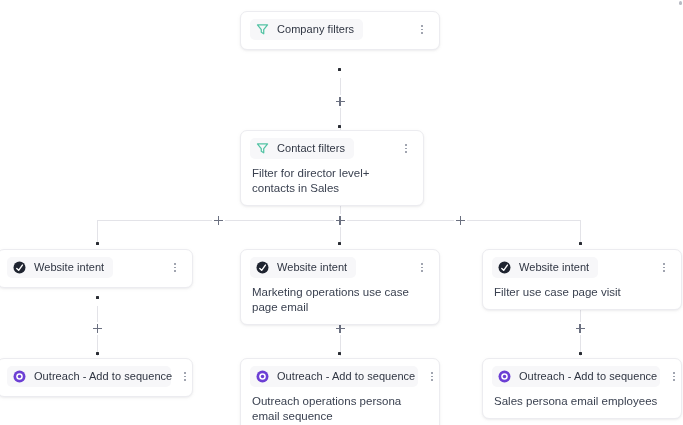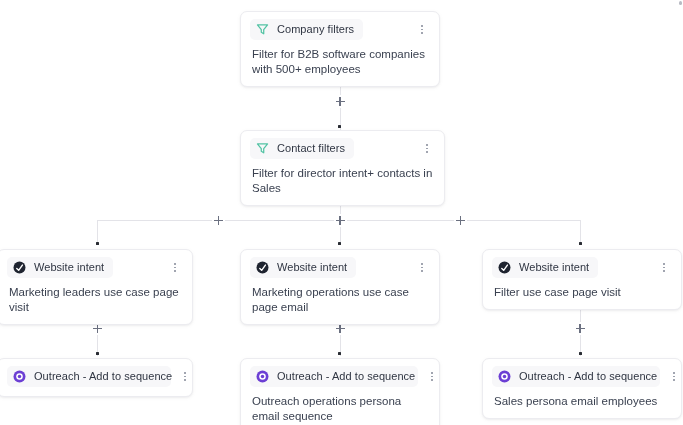--- a/index.html
+++ b/index.html
@@ -198,56 +198,54 @@
           <path d="M2.6 3.1h10.8L9.3 8.2v4.4L6.7 11V8.2z" fill="none" stroke="#53c3a4" stroke-width="1.35" stroke-linejoin="round" stroke-linecap="round"></path>
         </svg>
         <span class="node-chip-label">Company filters</span>
       </div>
       <div class="kebab">
           <i></i>
           <i></i>
           <i></i>
         </div>
     </div>
-    <div class="node-body">Filter for B2B software companies with 500+ employees</div>
-  </div>
-
-  <div class="node" style="left:240px; top:130px; width:205px;">
+  </div>
+
+  <div class="node" style="left:240px; top:130px; width:184px;">
     <div class="node-head">
       <div class="node-chip">
         <svg class="ico" viewBox="0 0 16 16">
           <path d="M2.6 3.1h10.8L9.3 8.2v4.4L6.7 11V8.2z" fill="none" stroke="#53c3a4" stroke-width="1.35" stroke-linejoin="round" stroke-linecap="round"></path>
         </svg>
         <span class="node-chip-label">Contact filters</span>
       </div>
       <div class="kebab">
           <i></i>
           <i></i>
           <i></i>
         </div>
     </div>
-    <div class="node-body">Filter for director intent+ contacts in Sales</div>
+    <div class="node-body">Filter for director level+ contacts in Sales</div>
   </div>
 
   <div class="node" style="left:-3px; top:249px; width:196px;">
     <div class="node-head">
       <div class="node-chip">
         <svg class="ico" viewBox="0 0 16 16">
           <circle cx="8" cy="8" r="6.4" fill="#1f2430"></circle>
           <path d="M5.1 9.1l2.0 1.9 4.0-5.6" fill="none" stroke="#ffffff" stroke-width="1.5" stroke-linecap="round" stroke-linejoin="round"></path>
         </svg>
         <span class="node-chip-label">Website intent</span>
       </div>
       <div class="kebab">
           <i></i>
           <i></i>
           <i></i>
         </div>
     </div>
-    <div class="node-body">Marketing leaders use case page visit</div>
   </div>
 
   <div class="node" style="left:240px; top:249px; width:200px;">
     <div class="node-head">
       <div class="node-chip">
         <svg class="ico" viewBox="0 0 16 16">
           <circle cx="8" cy="8" r="6.4" fill="#1f2430"></circle>
           <path d="M5.1 9.1l2.0 1.9 4.0-5.6" fill="none" stroke="#ffffff" stroke-width="1.5" stroke-linecap="round" stroke-linejoin="round"></path>
         </svg>
         <span class="node-chip-label">Website intent</span>

